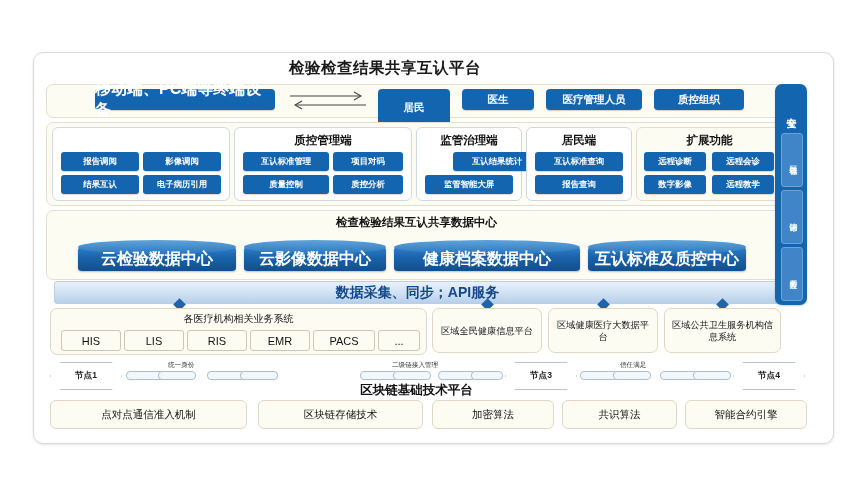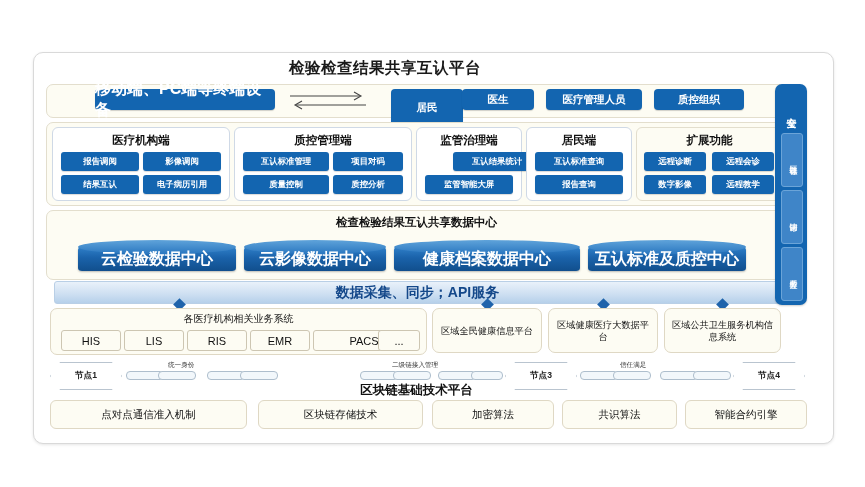--- a/index.html
+++ b/index.html
@@ -30,21 +30,21 @@
 
   
   .row-terminal{left:46px;top:84px;width:741px;height:32px;}
   .blue-btn{
     position:absolute;background:#1365b0;border-radius:4px;
     color:#fff;font-size:10.5px;font-weight:bold;
     display:flex;align-items:center;justify-content:center;
     box-shadow:0 1px 1px rgba(0,0,0,.18);
   }
   .term-main{left:95px;top:89px;width:180px;height:21px;font-size:16px;}
-  .role1{left:378px;top:89px;width:72px;height:37px;margin-left:13px;}
+  .role1{left:378px;top:89px;width:72px;height:37px;}
   .role2{left:462px;top:89px;width:72px;height:21px;}
   .role3{left:546px;top:89px;width:96px;height:21px;}
   .role4{left:654px;top:89px;width:90px;height:21px;}
 
   .arrows{position:absolute;left:288px;top:90px;width:80px;height:20px;}
 
   
   .row-apps{left:46px;top:122px;width:741px;height:82px;}
   .app-card{
     position:absolute;top:127px;height:72px;background:#ffffff;
@@ -208,21 +208,20 @@
   </div>
 
   <div class="blue-btn role1">居民</div>
   <div class="blue-btn role2">医生</div>
   <div class="blue-btn role3">医疗管理人员</div>
   <div class="blue-btn role4">质控组织</div>
 
   <div class="cream row-apps"></div>
 
   <div class="app-card c-med">
-    <div class="app-title">医疗机构端</div>
     <div class="chip" style="left:8px;top:24px;width:78px;height:19px;">报告调阅</div>
     <div class="chip" style="left:90px;top:24px;width:78px;height:19px;">影像调阅</div>
     <div class="chip" style="left:8px;top:47px;width:78px;height:19px;">结果互认</div>
     <div class="chip" style="left:90px;top:47px;width:78px;height:19px;">电子病历引用</div>
   </div>
 
   <div class="app-card c-qc">
     <div class="app-title">质控管理端</div>
     <div class="chip" style="left:8px;top:24px;width:86px;height:19px;">互认标准管理</div>
     <div class="chip" style="left:98px;top:24px;width:70px;height:19px;">项目对码</div>
@@ -271,21 +270,21 @@
   <div class="diamond" style="left:483px;top:300px;"></div>
   <div class="diamond" style="left:599px;top:300px;"></div>
   <div class="diamond" style="left:718px;top:300px;"></div>
 
   <div class="sys-card sys-med">
     <div class="sys-title">各医疗机构相关业务系统</div>
     <div class="sys-chip" style="left:10px;width:58px;">HIS</div>
     <div class="sys-chip" style="left:73px;width:58px;">LIS</div>
     <div class="sys-chip" style="left:136px;width:58px;">RIS</div>
     <div class="sys-chip" style="left:199px;width:58px;">EMR</div>
-    <div class="sys-chip" style="left:262px;width:60px;padding-left:20px;">PACS</div>
+    <div class="sys-chip" style="left:262px;width:60px;">PACS</div>
     <div class="sys-chip" style="left:327px;width:40px;">...</div>
   </div>
 
   <div class="sys-plat plat1" style="position:absolute;">区域全民健康信息平台</div>
   <div class="sys-plat plat2" style="position:absolute;">区域健康医疗大数据平台</div>
   <div class="sys-plat plat3" style="position:absolute;">区域公共卫生服务机构信息系统</div>
 
   <div class="node" style="left:50px;">节点1</div>
   <div class="node" style="left:505px;">节点3</div>
   <div class="node" style="left:733px;">节点4</div>

